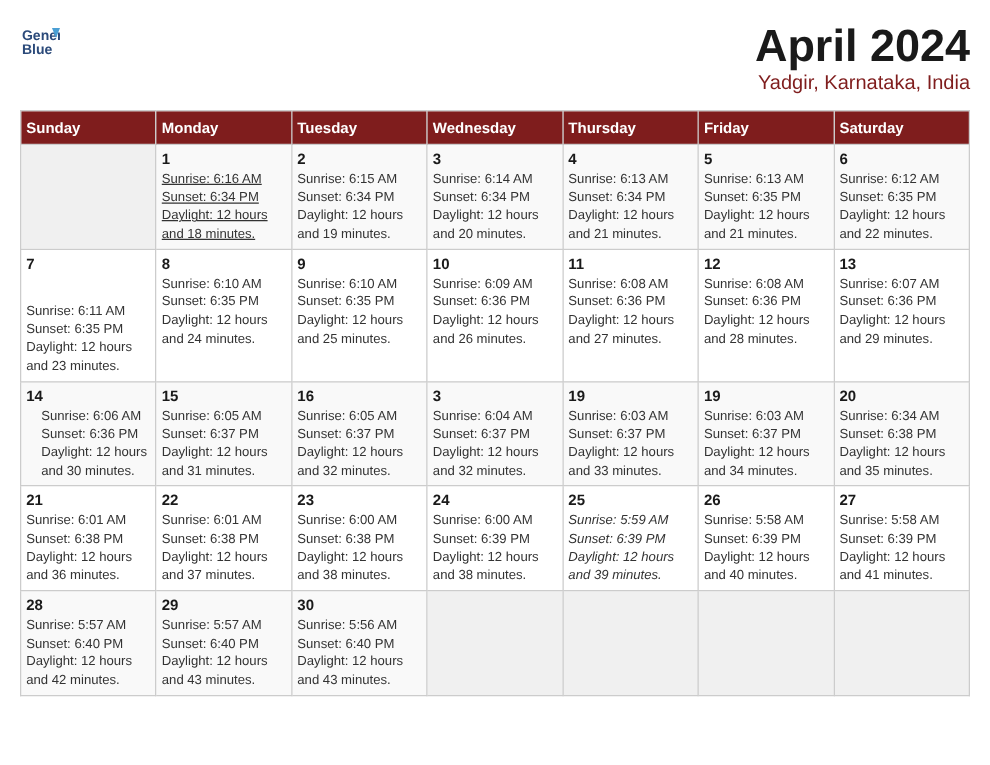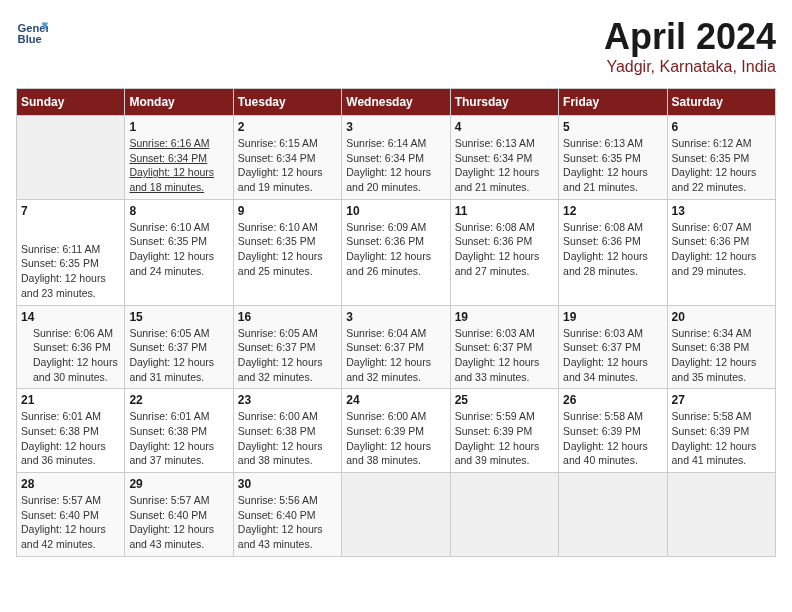--- a/index.html
+++ b/index.html
@@ -277,21 +277,21 @@
         </td>
         <td>
           <div class="day-number">24</div>
           <div class="day-info" style="white-space: pre-line;">Sunrise: 6:00 AM
 Sunset: 6:39 PM
 Daylight: 12 hours
 and 38 minutes.</div>
         </td>
         <td>
           <div class="day-number">25</div>
-          <div class="day-info" style="white-space: pre-line;">Sunrise: 5:59 AM
+          <div class="day-info" style="white-space: pre-line; font-style: italic;">Sunrise: 5:59 AM
 Sunset: 6:39 PM
 Daylight: 12 hours
 and 39 minutes.</div>
         </td>
         <td>
           <div class="day-number">26</div>
           <div class="day-info" style="white-space: pre-line;">Sunrise: 5:58 AM
 Sunset: 6:39 PM
 Daylight: 12 hours
 and 40 minutes.</div>

